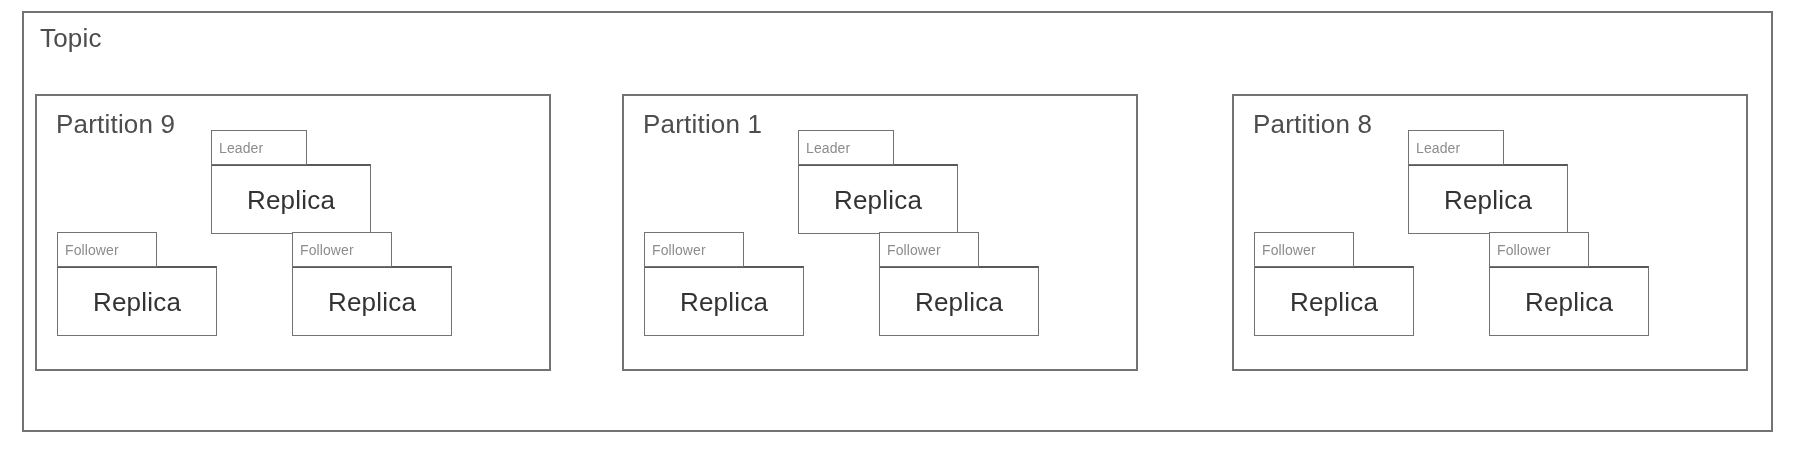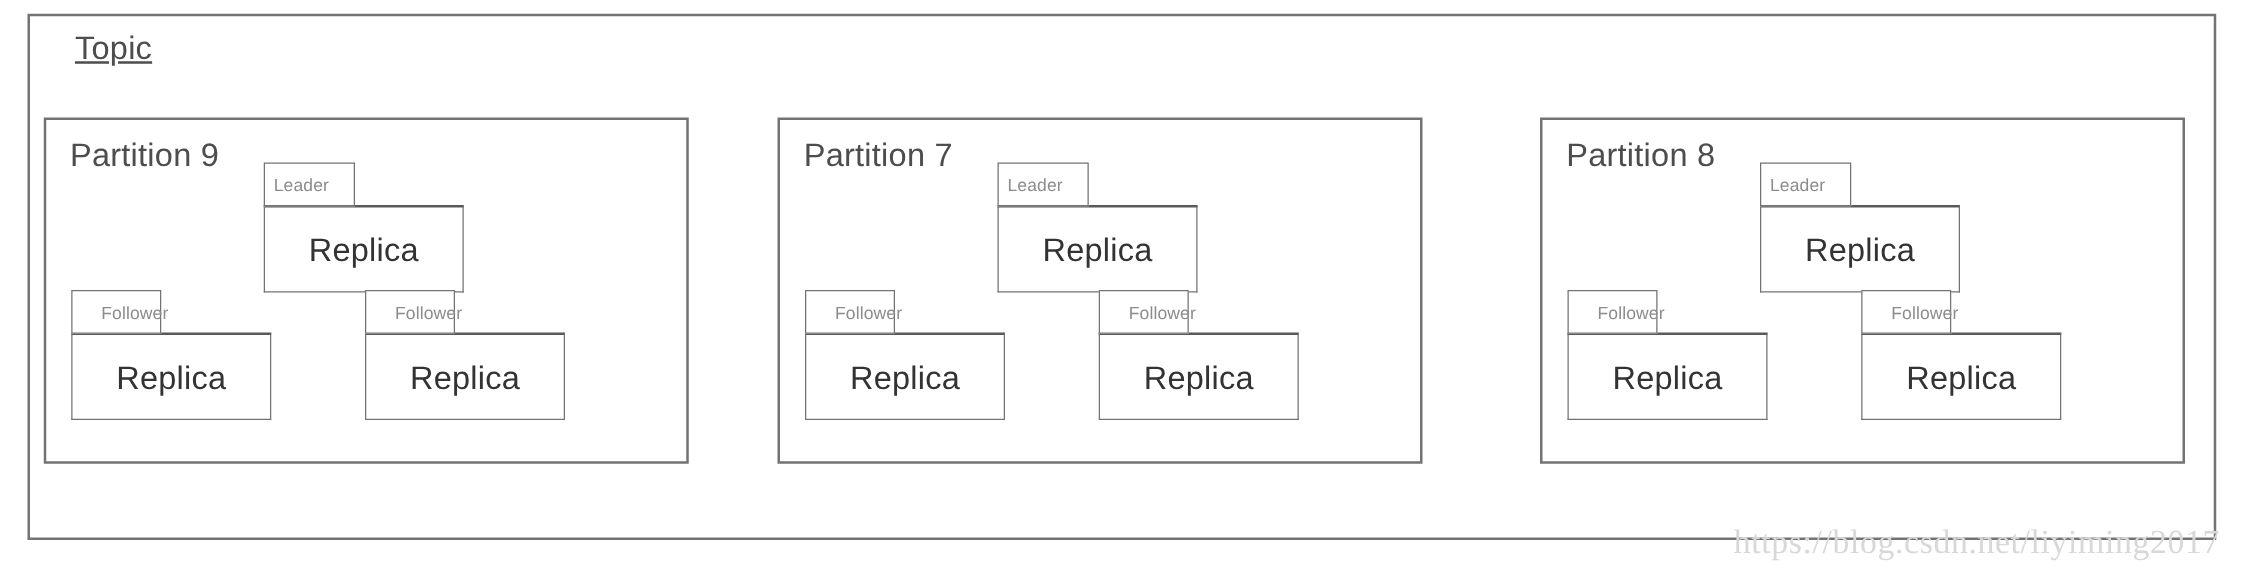--- a/index.html
+++ b/index.html
@@ -30,28 +30,27 @@
     top: 11px;
     width: 1751px;
     height: 421px;
     box-sizing: border-box;
     border: 2px solid #737373;
     background: #ffffff;
   }
 
   .topic-title {
     position: absolute;
-    left: 36px;
+    left: 16px;
     top: 10px;
     font-size: 26px;
     line-height: 30px;
     color: #4d4d4d;
     letter-spacing: 0.2px;
     white-space: nowrap;
-    text-decoration: underline;
   }
 
   
   .partition-row {
     position: absolute;
     left: 0;
     top: 0;
     width: 100%;
     height: 100%;
   }
@@ -90,22 +89,22 @@
     left: 0;
     top: 0;
     height: 35px;
     box-sizing: border-box;
     border: 1px solid #737373;
     background: #ffffff;
     z-index: 3;
     display: flex;
     align-items: center;
   }
-  .role-tab.leader   { width: 73px; }
-  .role-tab.follower { width: 72px; padding-left: 16px; }
+  .role-tab.leader   { width: 96px; }
+  .role-tab.follower { width: 100px; }
 
   .role-tab-label {
     font-size: 14px;
     line-height: 16px;
     color: #8c8c8c;
     padding-left: 7px;
     white-space: nowrap;
     letter-spacing: 0.1px;
   }
 
@@ -189,21 +188,21 @@
           <div class="role-tab follower">
             <span class="role-tab-label">Follower</span>
           </div>
           <div class="replica-body">
             <span class="replica-label">Replica</span>
           </div>
         </div>
       </div>
 
       <div class="partition-box p1">
-        <div class="partition-title">Partition 7</div>
+        <div class="partition-title">Partition 1</div>
 
         <div class="replica-node node-leader">
           <div class="role-tab leader">
             <span class="role-tab-label">Leader</span>
           </div>
           <div class="replica-body">
             <span class="replica-label">Replica</span>
           </div>
         </div>
 
@@ -253,15 +252,14 @@
           </div>
           <div class="replica-body">
             <span class="replica-label">Replica</span>
           </div>
         </div>
       </div>
 
     </div>
   </div>
 
-  <div class="watermark">https://blog.csdn.net/liyiming2017</div>
 
 </div>
 
 </body></html>

